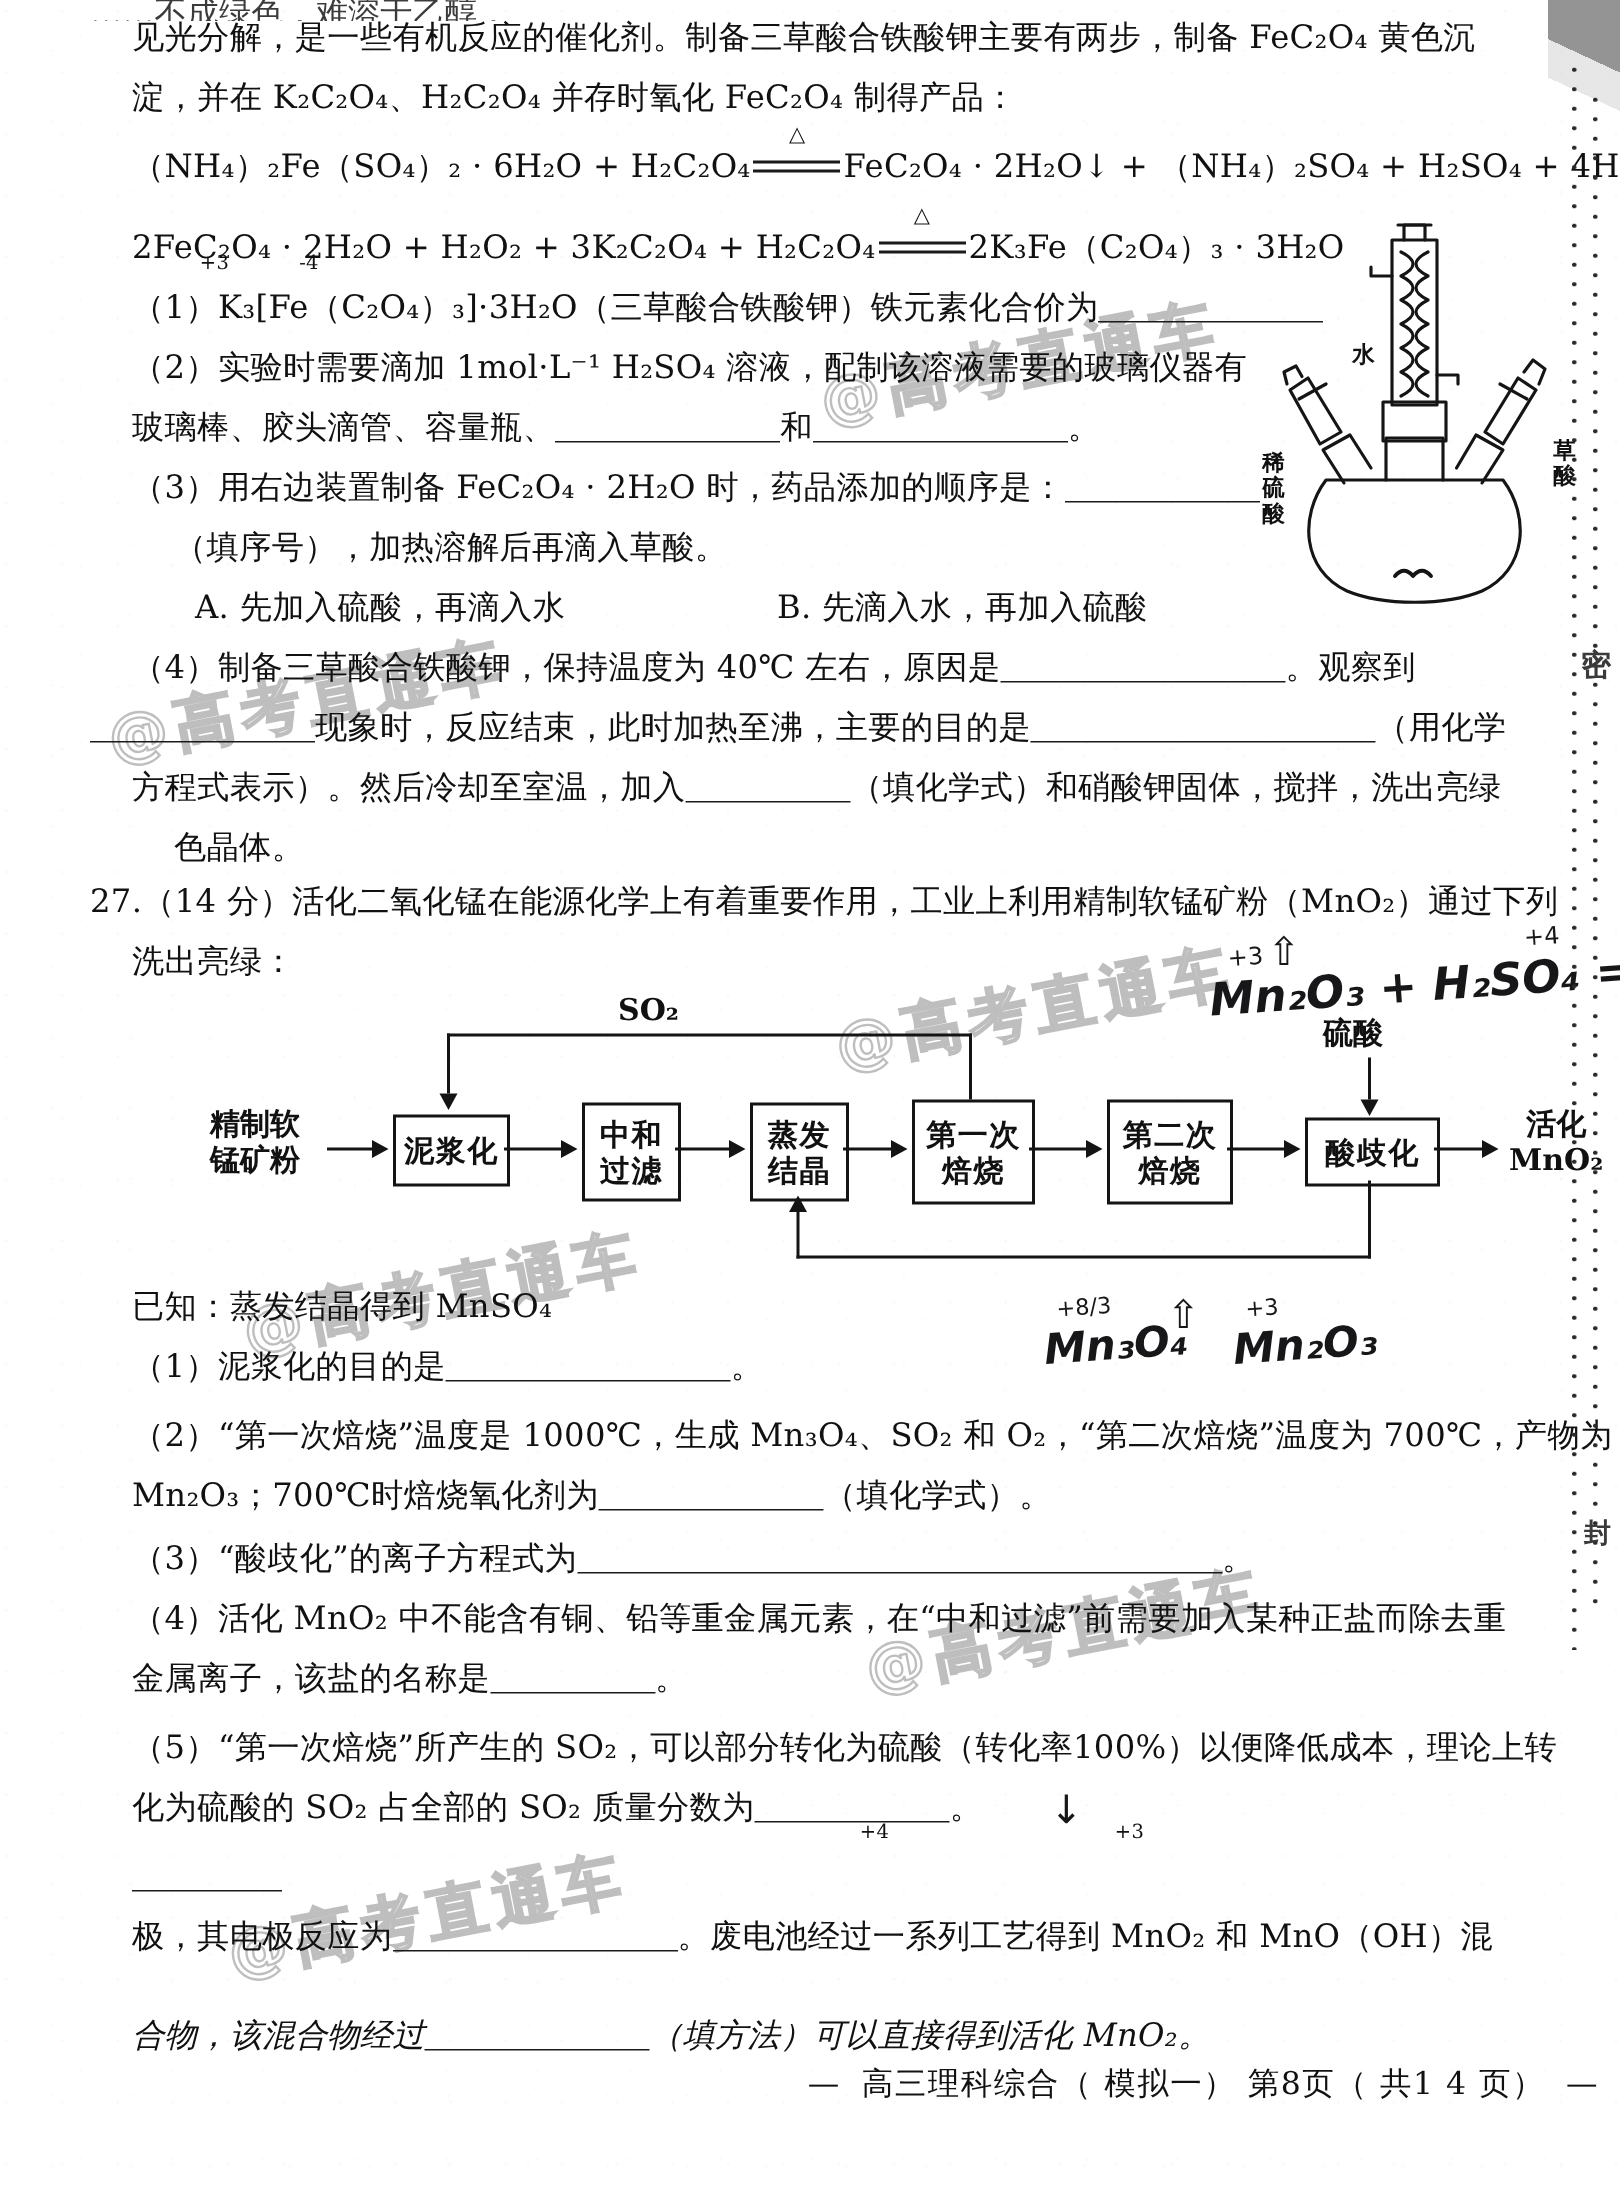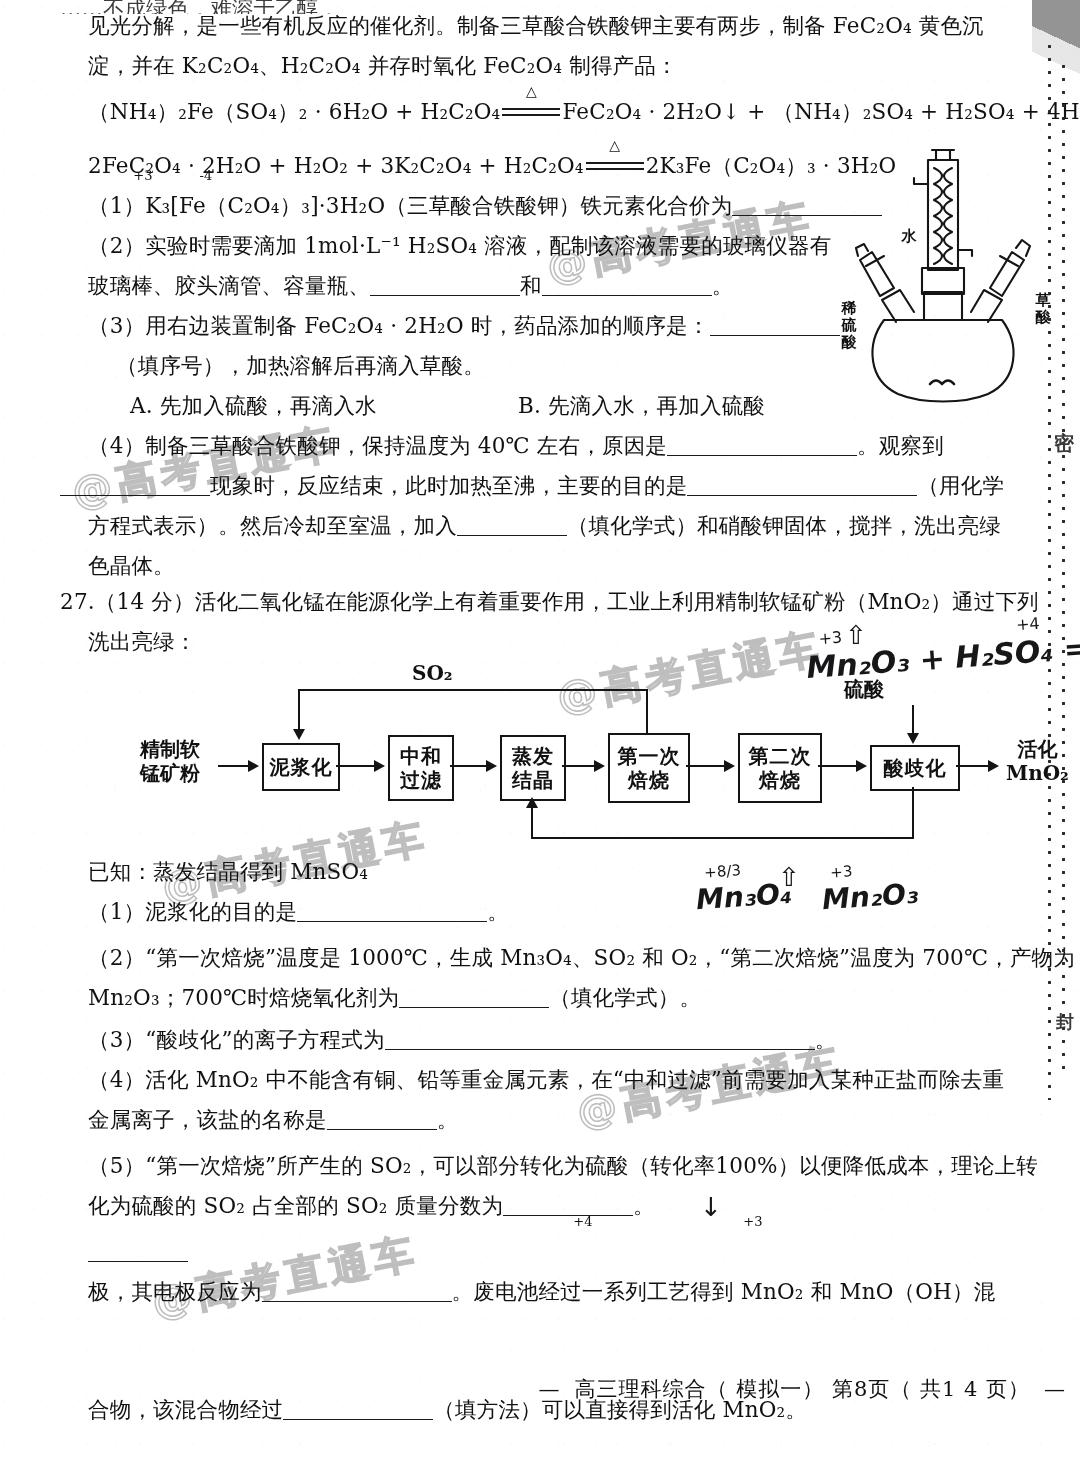--- a/index.html
+++ b/index.html
@@ -328,21 +328,21 @@
 
   <div class="body-text indent-1" style="top:426px;">
     <span>（4）制备三草酸合铁酸钾，保持温度为 40℃ 左右，原因是</span><span class="fill w190"></span><span>。观察到</span>
   </div>
   <div class="body-text indent-0" style="top:466px;">
     <span class="fill w150"></span><span>现象时，反应结束，此时加热至沸，主要的目的是</span><span class="fill w230"></span><span>（用化学</span>
   </div>
   <div class="body-text indent-1" style="top:506px;">
     <span>方程式表示）。然后冷却至室温，加入</span><span class="fill w110"></span><span>（填化学式）和硝酸钾固体，搅拌，洗出亮绿</span>
   </div>
-  <div class="body-text indent-1" style="top:546px;">
+  <div class="body-text indent-1" style="top:546px;margin-left:28px;">
     <span>色晶体。</span>
   </div>
 
   <div id="apparatus">
     <svg viewBox="0 0 220 280" width="220" height="280">
       <g fill="none" stroke="#151515" stroke-width="2.1" stroke-linejoin="round" stroke-linecap="round">
 
         <path d="M46 188 C28 212 30 248 60 262 C84 272 126 272 150 262 C180 248 182 212 164 188 Z"></path>
 
         <path d="M86 188 L86 160 L124 160 L124 188"></path>
@@ -446,21 +446,21 @@
       <div>活化</div>
       <div>MnO₂</div>
     </div>
 
     <div class="flabel" style="left:272px; top:6px;">SO₂</div>
     <div class="fline v" style="left:506px; top:34px; height:44px;"></div>
     <div class="fline h" style="left:158px; top:34px; width:350px;"></div>
     <div class="fline v" style="left:158px; top:34px; height:40px;"></div>
     <div class="farrow down" style="left:153px; top:74px;"></div>
 
-    <div class="flabel" style="left:704px; top:22px;font-family:Liberation Serif, serif;">硫酸</div>
+    <div class="flabel" style="left:742px; top:22px;font-family:Liberation Serif, serif;">硫酸</div>
     <div class="fline v" style="left:772px; top:50px; height:28px;"></div>
     <div class="farrow down" style="left:767px; top:78px;"></div>
 
     <div class="fline v" style="left:772px; top:132px; height:52px;"></div>
     <div class="fline h" style="left:391px; top:182px; width:383px;"></div>
     <div class="fline v" style="left:391px; top:152px; height:32px;"></div>
     <div class="farrow up" style="left:386px; top:142px;"></div>
   </div>
 
   <div class="body-text indent-1" style="top:852px;">
@@ -501,21 +501,21 @@
     <span class="oxi" style="position:absolute;left:495px;top:0;width:0;">
         <span class="ox-val">+4</span>
       </span>
     <span class="oxi" style="position:absolute;left:665px;top:0;width:0;">
         <span class="ox-val">+3</span>
       </span>
   </div>
   <div class="body-text indent-1" style="top:1272px;">
     <span>极，其电极反应为</span><span class="fill w190"></span><span>。废电池经过一系列工艺得到 MnO₂ 和 MnO（OH）混</span>
   </div>
-  <div class="body-text indent-1" style="top:1390px;">
+  <div class="body-text indent-1" style="top:1338px;font-style:italic;">
     <span>合物，该混合物经过</span><span class="fill w150"></span><span>（填方法）可以直接得到活化 MnO₂。</span>
   </div>
 
   <div class="hand" style="left:806px; top:636px; font-size:30px;">
     <span class="hx">Mn₂O₃ + H₂SO₄ = 2MnO₂</span>
     <span style="position:absolute; left:14px; top:-20px; font-size:16px;">+3</span>
     <span style="position:absolute; left:212px; top:-20px; font-size:16px;">+4</span>
   </div>
   <div class="hand" style="left:845px; top:620px; font-size:26px; transform:rotate(0deg);">⇧</div>
 

